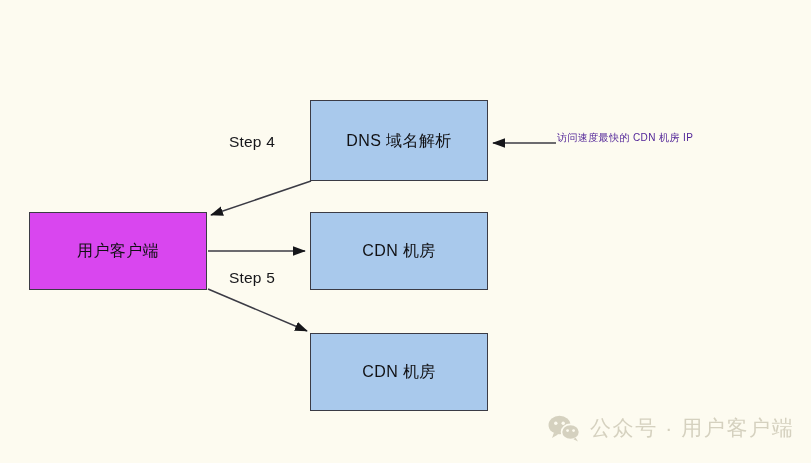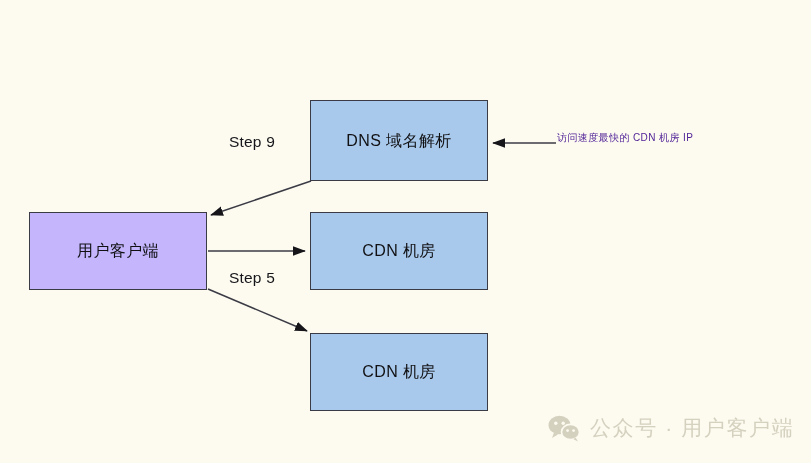--- a/index.html
+++ b/index.html
@@ -30,21 +30,21 @@
     font-size: 16px;
     color: #111114;
     letter-spacing: 0.4px;
     line-height: 1.2;
     text-align: center;
   }
   .node-blue {
     background: #a9c9ec;
   }
   .node-yellow {
-    background: #c4b5fd;
+    background: #d946ef;
   }
   #node-dns {
     left: 310px;
     top: 100px;
     width: 178px;
     height: 81px;
   }
   #node-cdn-1 {
     left: 310px;
     top: 212px;
@@ -149,21 +149,21 @@
   </div>
 
   <div class="node node-blue" id="node-cdn-1">
     <span>CDN 机房</span>
   </div>
 
   <div class="node node-blue" id="node-cdn-2">
     <span>CDN 机房</span>
   </div>
 
-  <div class="step-label" id="step-1-label">Step 9</div>
+  <div class="step-label" id="step-1-label">Step 4</div>
 
   <div class="step-label" id="step-2-label">Step 5</div>
 
   <div id="annotation-text">访问速度最快的 CDN 机房 IP</div>
 
   <div id="watermark">
     <span>
       <svg class="wechat-icon" width="32" height="27" viewBox="0 0 32 27">
         <ellipse cx="11.5" cy="10" rx="11" ry="9.3" fill="#d5d1bf"></ellipse>
         <path d="M6,17.5 L4,23 L10,19.5 z" fill="#d5d1bf"></path>

